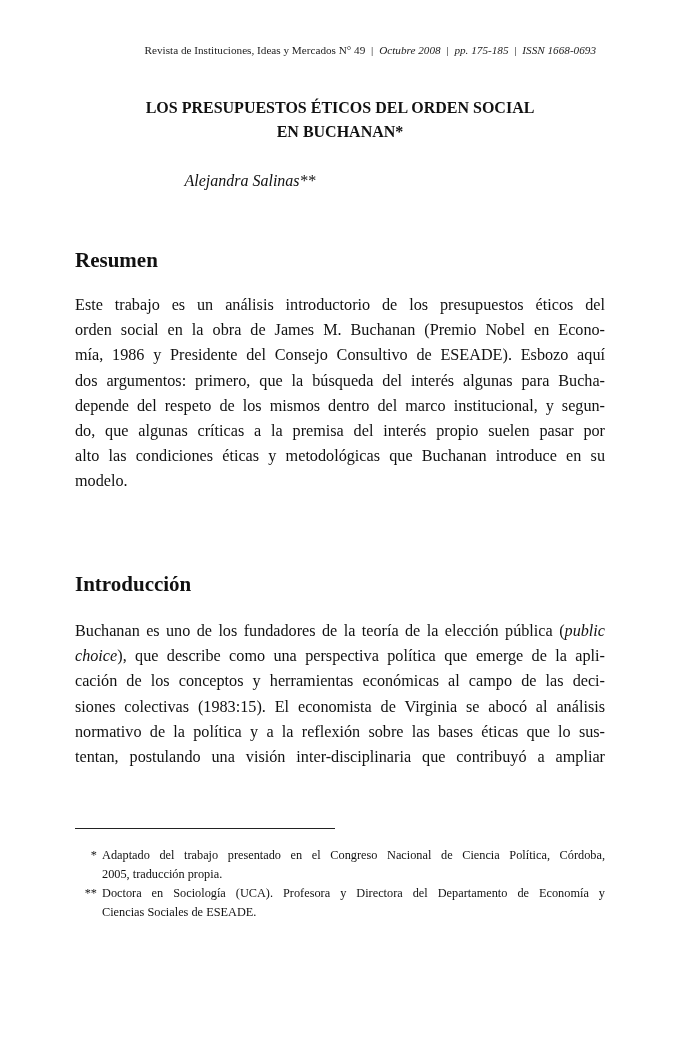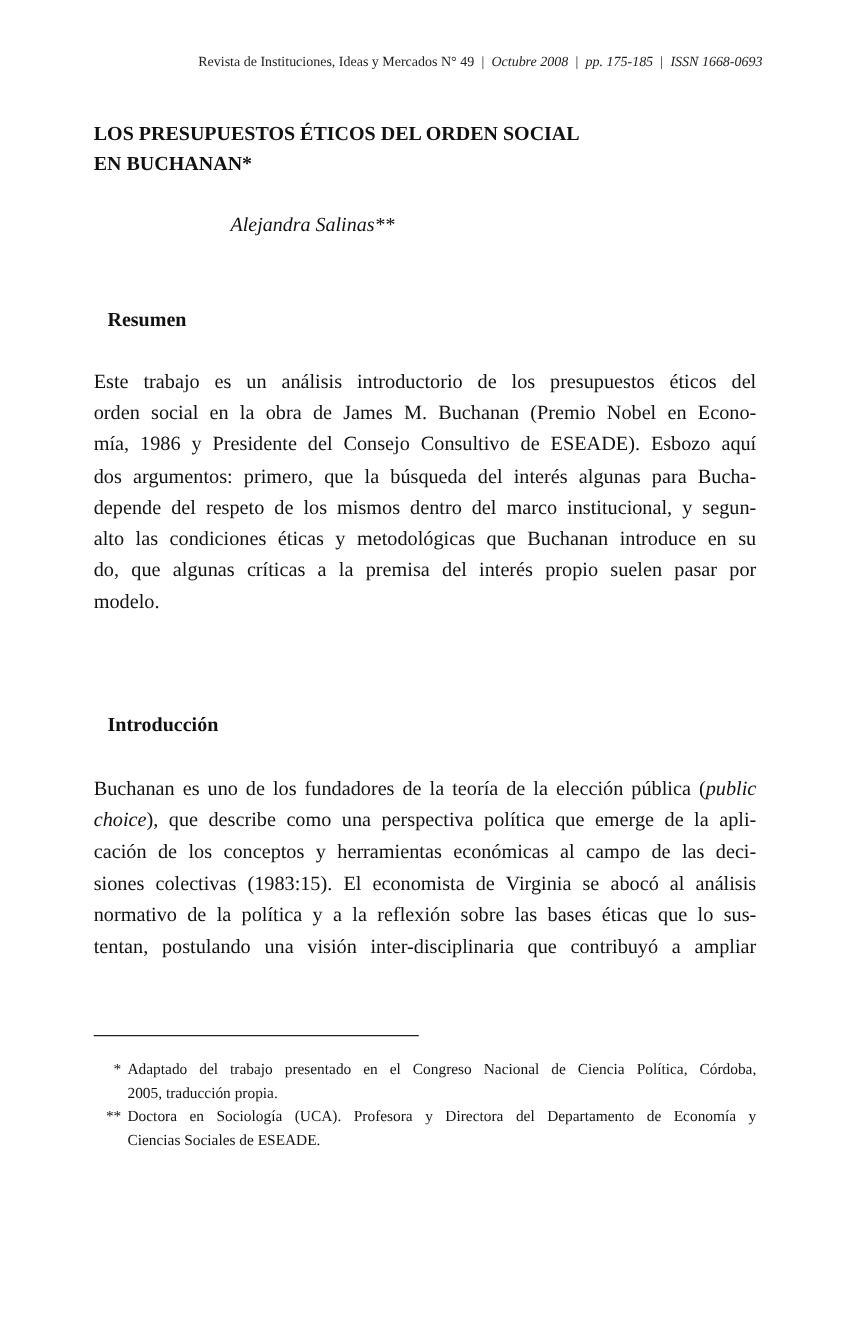--- a/index.html
+++ b/index.html
@@ -1,27 +1,27 @@
 <!DOCTYPE html>
 <html><head>
 <meta charset="utf-8">
 <style>
   html, body { margin: 0; padding: 0; background: #ffffff; }
   body { width: 680px; height: 1058px; position: relative; overflow: hidden;
          font-family: "Liberation Serif", "DejaVu Serif", serif; color: #111; }
-  .running-head { position: absolute; top: 44px; left: 86px; width: 524px;
+  .running-head { position: absolute; top: 44px; left: 72px; width: 524px;
          font-size: 11.2px; text-align: right; white-space: nowrap; color: #222; }
   .running-head .it { font-style: italic; }
   .running-head .sep { margin: 0 3px; }
-  .title { position: absolute; top: 96px; left: 75px; width: 530px; 
+  .title { position: absolute; top: 96px; left: 75px; width: 530px; text-align: center;
          font-weight: bold; font-size: 16px; line-height: 24px; }
   .author { position: absolute; top: 172px; left: 75px; width: 530px; text-align: center;
          padding-right: 180px; box-sizing: border-box;
          font-style: italic; font-size: 16px; }
-  .heading { position: absolute; left: 86px; font-weight: bold; font-size: 16px; text-align: right; }
+  .heading { position: absolute; left: 75px; font-weight: bold; font-size: 21px; text-align: right; }
   .para { position: absolute; left: 75px; width: 530px; font-size: 16.2px; line-height: 25.2px;
          text-align: justify; margin: 0; }
   .para .line { display: block; text-align: justify; text-align-last: justify; height: 25.2px; white-space: nowrap; }
   .para .line.last { text-align-last: left; }
   .fn-rule { position: absolute; top: 828px; left: 75px; width: 260px; height: 0;
          border-top: 1px solid #222; }
   .footnote { position: absolute; left: 75px; width: 530px; font-size: 12.3px; line-height: 19px; }
   .footnote .mark { position: absolute; left: 0; width: 22px; text-align: right; }
   .footnote .text { margin-left: 27px; display: block; }
   .footnote .line { display: block; text-align: justify; text-align-last: justify; white-space: nowrap; }
@@ -48,22 +48,22 @@
 <div class="author">Alejandra Salinas**</div>
 
 <div class="heading" style="top:248px">Resumen</div>
 
 <div class="para" style="top:293px">
   <span class="line">Este trabajo es un análisis introductorio de los presupuestos éticos del</span>
   <span class="line">orden social en la obra de James M. Buchanan (Premio Nobel en Econo-</span>
   <span class="line">mía, 1986 y Presidente del Consejo Consultivo de ESEADE). Esbozo aquí</span>
   <span class="line">dos argumentos: primero, que la búsqueda del interés algunas para Bucha-</span>
   <span class="line">depende del respeto de los mismos dentro del marco institucional, y segun-</span>
+  <span class="line">do, que algunas críticas a la premisa del interés propio suelen pasar por</span>
   <span class="line">alto las condiciones éticas y metodológicas que Buchanan introduce en su</span>
-  <span class="line">do, que algunas críticas a la premisa del interés propio suelen pasar por</span>
   <span class="line last">modelo.</span>
 </div>
 
 <div class="heading" style="top:572px">Introducción</div>
 
 <div class="para" style="top:619px">
   <span class="line"><span>Buchanan es uno de los fundadores de la teoría de la elección pública (</span><i>public</i></span>
   <span class="line"><i>choice</i><span>), que describe como una perspectiva política que emerge de la apli-</span></span>
   <span class="line">cación de los conceptos y herramientas económicas al campo de las deci-</span>
   <span class="line">siones colectivas (1983:15). El economista de Virginia se abocó al análisis</span>

